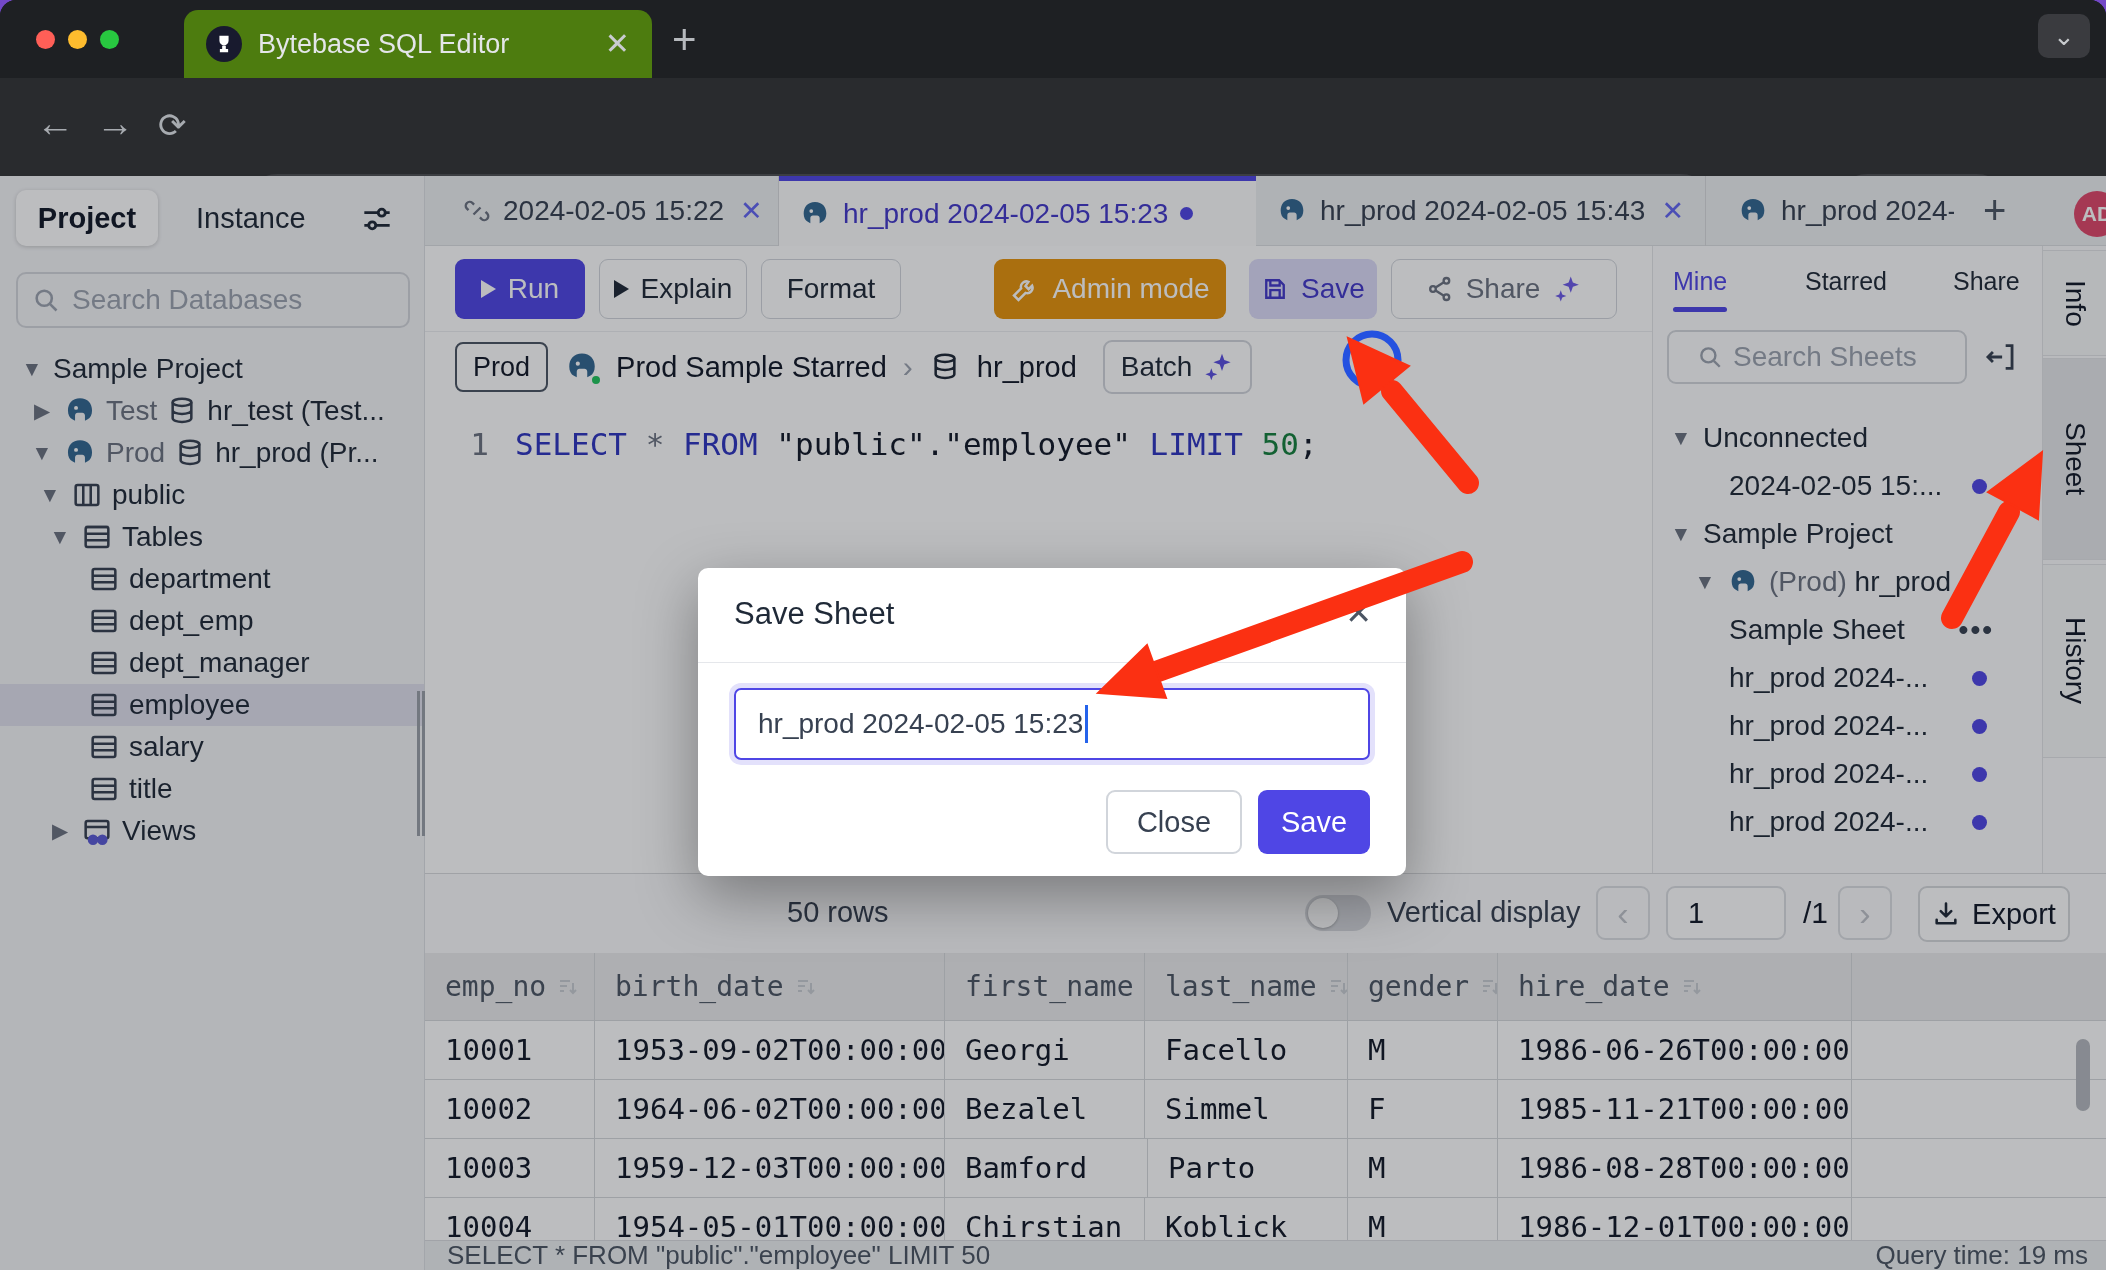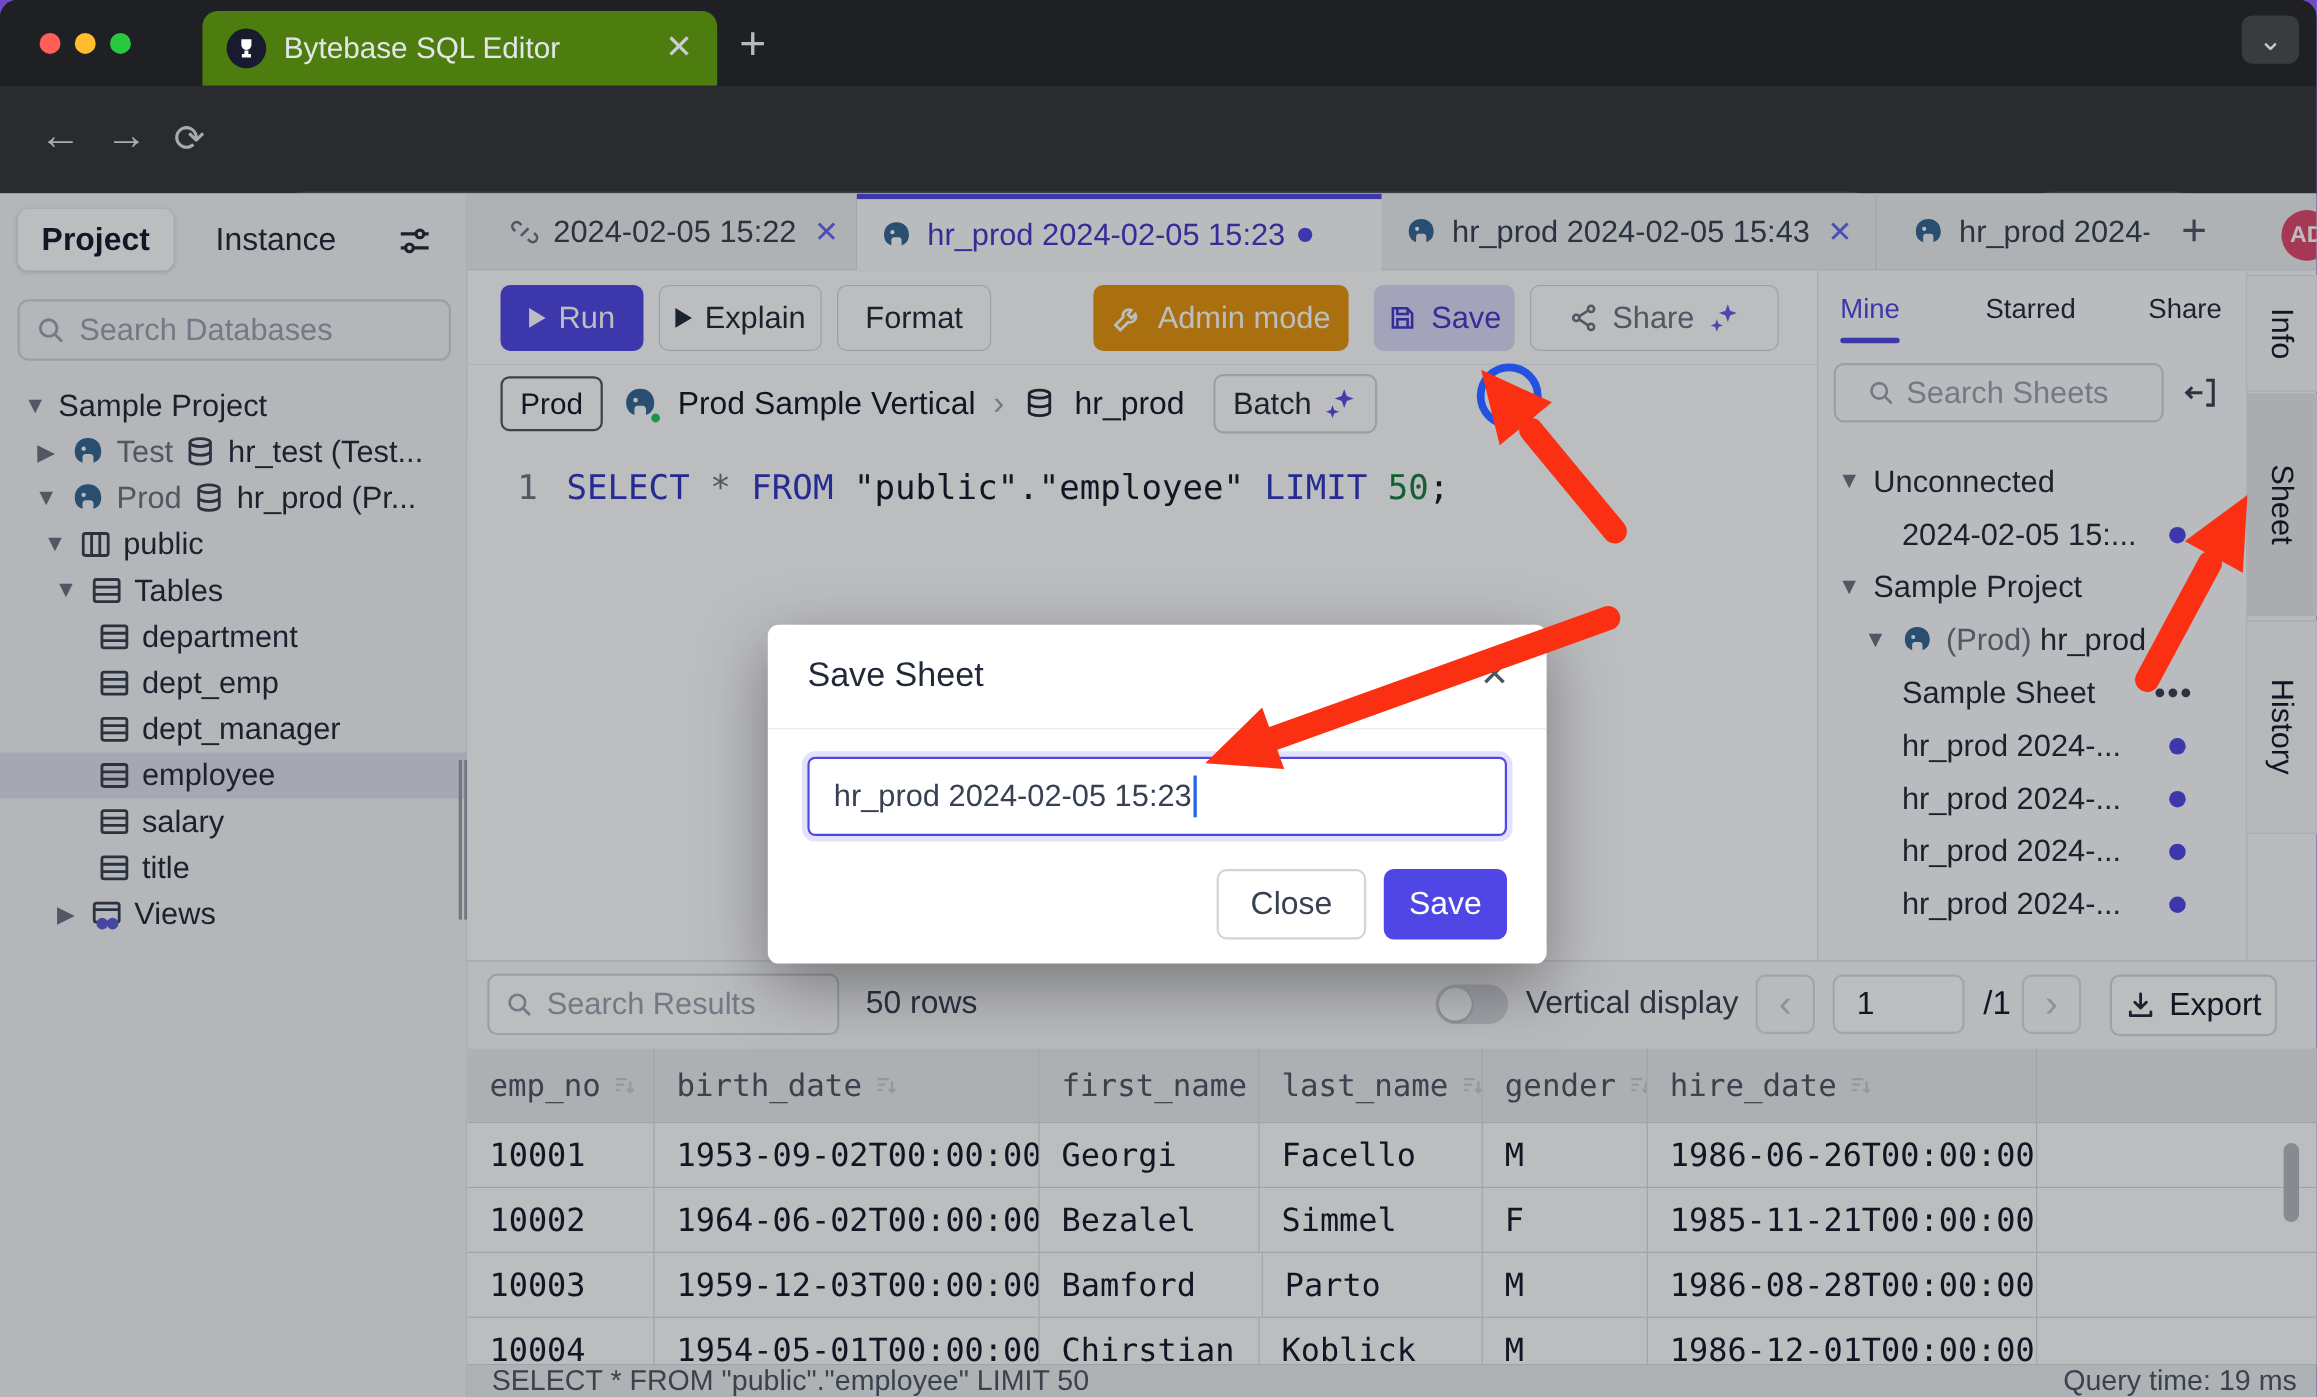--- a/index.html
+++ b/index.html
@@ -389,21 +389,21 @@
       </div>
       <div class="breadcrumb">
         <span class="env-chip">Prod</span>
         <span class="pg-wrap">
           <svg class="inline" width="36" height="36" viewBox="0 0 24 24">
               <path fill="#336791" d="M12 3C6.5 3 3.5 6.8 3.5 11.6c0 3 1.2 5.2 3.1 6.3l1.9 1v-3.8c0-1 .8-1.9 1.9-1.9h3.2c1 0 1.9.9 1.9 1.9v3.8l1.9-1c1.9-1.1 3.1-3.3 3.1-6.3C20.5 6.8 17.5 3 12 3z"></path>
               <circle cx="9.2" cy="9.8" r="1.4" fill="#fff"></circle>
             </svg>
           <span class="green-dot"></span>
         </span>
-        <span class="bc-name">Prod Sample Vertical</span>
+        <span class="bc-name">Prod Sample Starred</span>
         <span class="bc-sep">›</span>
         <svg class="inline" width="32" height="32" viewBox="0 0 24 24" fill="none" stroke="#1f2937" stroke-width="1.9">
             <ellipse cx="12" cy="5.5" rx="7" ry="2.7"></ellipse>
             <path d="M5 5.5v6c0 1.5 3.1 2.7 7 2.7s7-1.2 7-2.7v-6M5 11.5v6c0 1.5 3.1 2.7 7 2.7s7-1.2 7-2.7v-6"></path>
           </svg>
         <span class="bc-name">hr_prod</span>
         <span class="batch-chip">
           <span>Batch</span>
           <svg class="inline" width="32" height="32" viewBox="0 0 24 24">
               <path fill="#5b4fe0" d="M15 2l1.7 4.8L21.5 8.5l-4.8 1.7L15 15l-1.7-4.8L8.5 8.5l4.8-1.7z"></path>
@@ -494,27 +494,20 @@
       <div class="vtab active" style="top:112px; height:202px;">
           <span>Sheet</span>
         </div>
       <div class="vtab" style="top:318px; height:194px;">
           <span>History</span>
         </div>
     </div>
 
     <div class="results">
       <div class="res-toolbar">
-        <div class="res-search">
-          <svg class="inline" width="26" height="26" viewBox="0 0 24 24" fill="none" stroke="#9ca3af" stroke-width="2.2">
-              <circle cx="10.5" cy="10.5" r="6.5"></circle>
-              <path d="M15.5 15.5L21 21"></path>
-            </svg>
-          <input placeholder="Search Results" style="">
-        </div>
         <span class="rowcount">50 rows</span>
         <div class="toggle">
             <span class="knob"></span>
           </div>
         <span class="toggle-label">Vertical display</span>
         <div class="page-btn" style="left:1171px;">‹</div>
         <div class="page-box">1</div>
         <span class="page-total">/1</span>
         <div class="page-btn" style="left:1413px;">›</div>
         <div class="btn-export">

